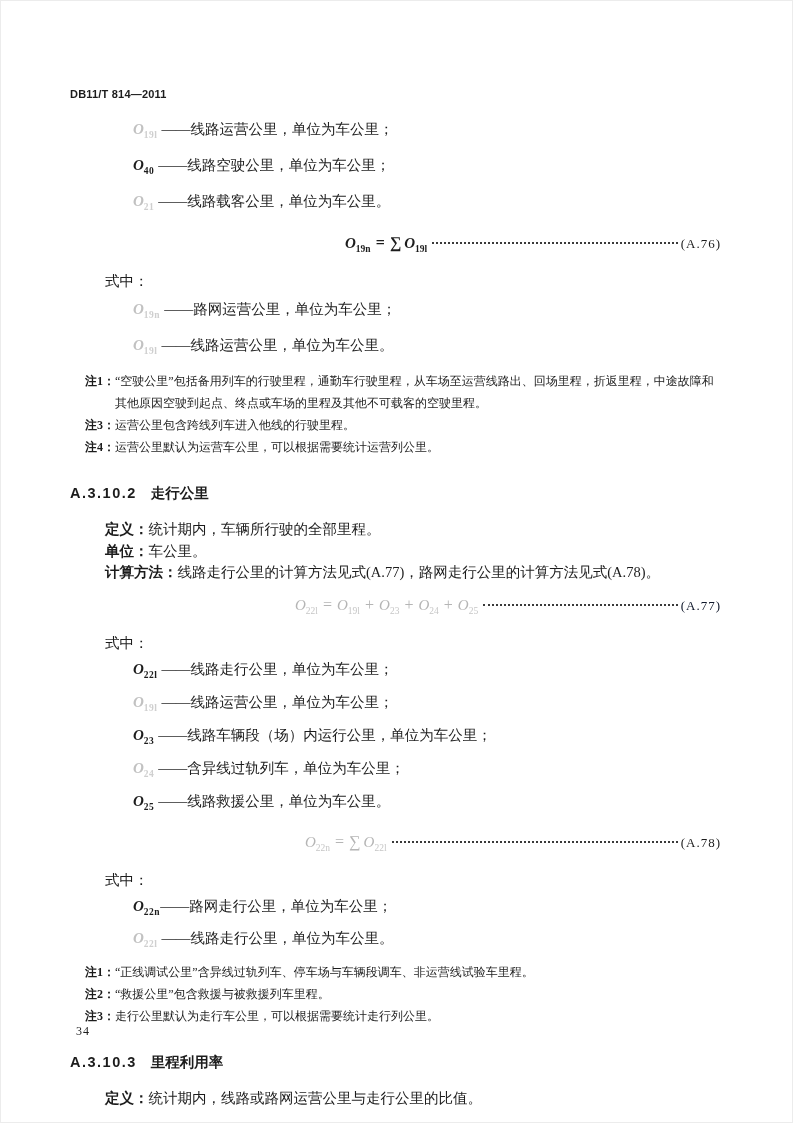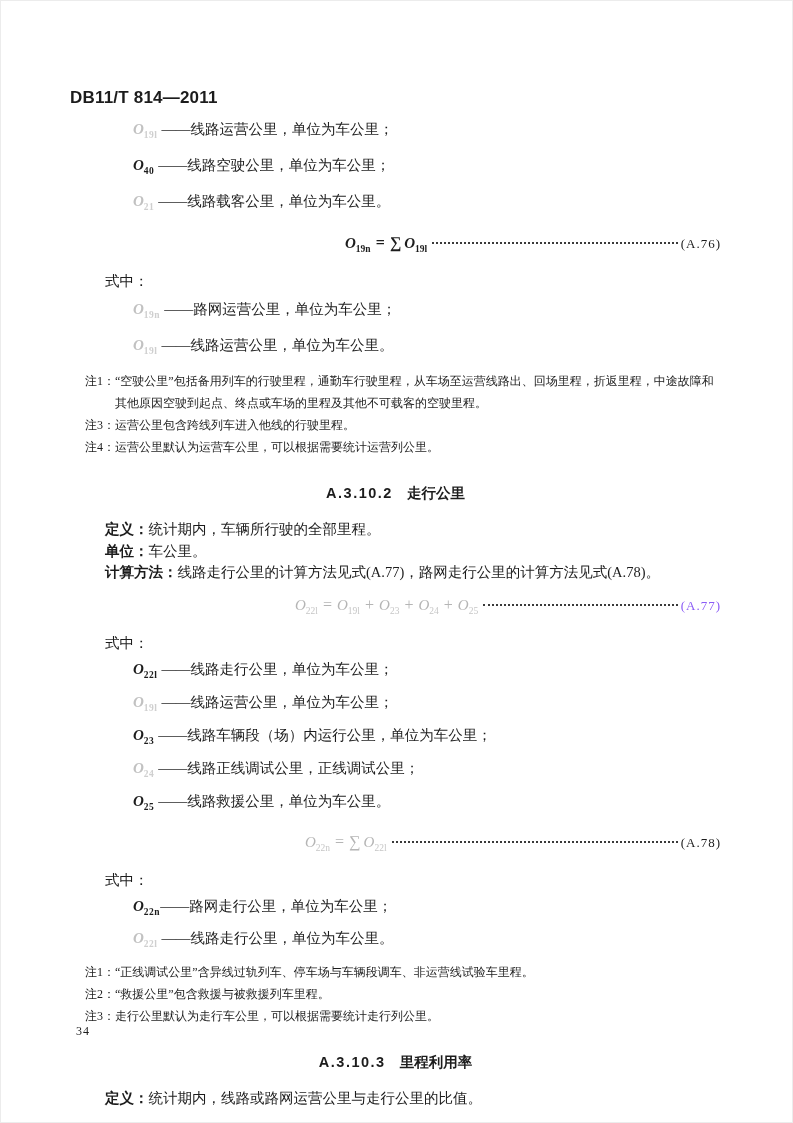--- a/index.html
+++ b/index.html
@@ -9,21 +9,21 @@
     color:#1c1c1c;overflow:hidden;
   }
   .page{
     position:absolute;inset:0;background:#fff;
     box-shadow:inset 0 0 0 1px #ececec;
     box-sizing:border-box;
     padding:88px 72px 0 70px;
   }
   .doc-header{
     font-family:"Liberation Sans","DejaVu Sans",sans-serif;
-    font-weight:bold;font-size:17px;letter-spacing:.2px;margin-bottom:6px;
+    font-weight:bold;font-size:11px;letter-spacing:.2px;margin-bottom:14px;
   }
   
   .varline{display:flex;align-items:baseline;line-height:30px;font-size:14.5px;}
   .ind1{margin-left:63px;}
   .sym{font-style:italic;font-weight:bold;font-size:15px;white-space:nowrap;margin-right:4px;}
   .sym sub{font-style:normal;font-size:9.5px;font-weight:bold;letter-spacing:.5px;}
   .faded{color:#c1c1c1;}
   .faded sub{color:#cfcfcf;}
   .desc{font-size:14.5px;}
   
@@ -36,26 +36,26 @@
   .formula.gray .fx sub{color:#c6c6c6;}
   .pad76{padding-left:275px;}
   .pad77{padding-left:225px;}
   .pad78{padding-left:235px;}
   .leader{flex:1;border-bottom:2px dotted #3a3a3a;transform:translateY(-4px);margin:0 3px 0 5px;min-width:30px;}
   .fref{font-size:13px;letter-spacing:1px;white-space:nowrap;}
   
   .shizhong{margin-left:35px;font-size:14.5px;line-height:26px;margin-top:6px;}
   
   .note{font-size:12px;line-height:22px;margin-left:15px;padding-left:30px;text-indent:-30px;}
-  .note b{font-weight:normal;}
+  .note b{font-weight:bold;}
   
   .sec-head{
     font-family:"Liberation Sans","DejaVu Sans",sans-serif;
     font-size:14.5px;font-weight:bold;margin-top:26px;margin-bottom:16px;
-    display:flex;align-items:baseline;justify-content:center;
+    display:flex;align-items:baseline;
   }
   .sec-head .num{letter-spacing:1.5px;margin-right:14px;font-weight:bold;}
   
   .defline{margin-left:35px;font-size:14.5px;line-height:21.5px;}
   .defline b{font-weight:bold;}
   .pagenum{position:absolute;left:76px;top:1024px;font-size:12px;letter-spacing:1px;}
   .sp4{height:4px;}
 </style>
 </head>
 <body>
@@ -121,41 +121,41 @@
     <span class="fx"><span>O</span><sub>22l</sub></span>
     <span class="op">=</span>
     <span class="fx"><span>O</span><sub>19l</sub></span>
     <span class="op">+</span>
     <span class="fx"><span>O</span><sub>23</sub></span>
     <span class="op">+</span>
     <span class="fx"><span>O</span><sub>24</sub></span>
     <span class="op">+</span>
     <span class="fx"><span>O</span><sub>25</sub></span>
     <span class="leader"></span>
-    <span class="fref" style="color:#8b5cf6;">(A.77)</span>
+    <span class="fref" style="color:#0f172a;">(A.77)</span>
   </div>
 
   <div class="shizhong">式中：</div>
 
   <div>
     <div class="varline ind1" style="line-height:27px;">
       <span class="sym"><span>O</span><sub>22l</sub></span>
       <span class="desc">——线路走行公里，单位为车公里；</span>
     </div>
     <div class="varline ind1" style="line-height:27px;">
       <span class="sym faded"><span>O</span><sub>19l</sub></span>
       <span class="desc">——线路运营公里，单位为车公里；</span>
     </div>
     <div class="varline ind1" style="line-height:27px;">
       <span class="sym"><span>O</span><sub>23</sub></span>
       <span class="desc">——线路车辆段（场）内运行公里，单位为车公里；</span>
     </div>
     <div class="varline ind1" style="line-height:27px;">
       <span class="sym faded"><span>O</span><sub>24</sub></span>
-      <span class="desc">——线路正线调试公里，正线调试公里；</span>
+      <span class="desc">——含异线过轨列车，单位为车公里；</span>
     </div>
     <div class="varline ind1" style="line-height:27px;">
       <span class="sym"><span>O</span><sub>25</sub></span>
       <span class="desc">——线路救援公里，单位为车公里。</span>
     </div>
   </div>
 
   <div class="formula gray pad78">
     <span class="fx"><span>O</span><sub>22n</sub></span>
     <span class="op">=</span>

